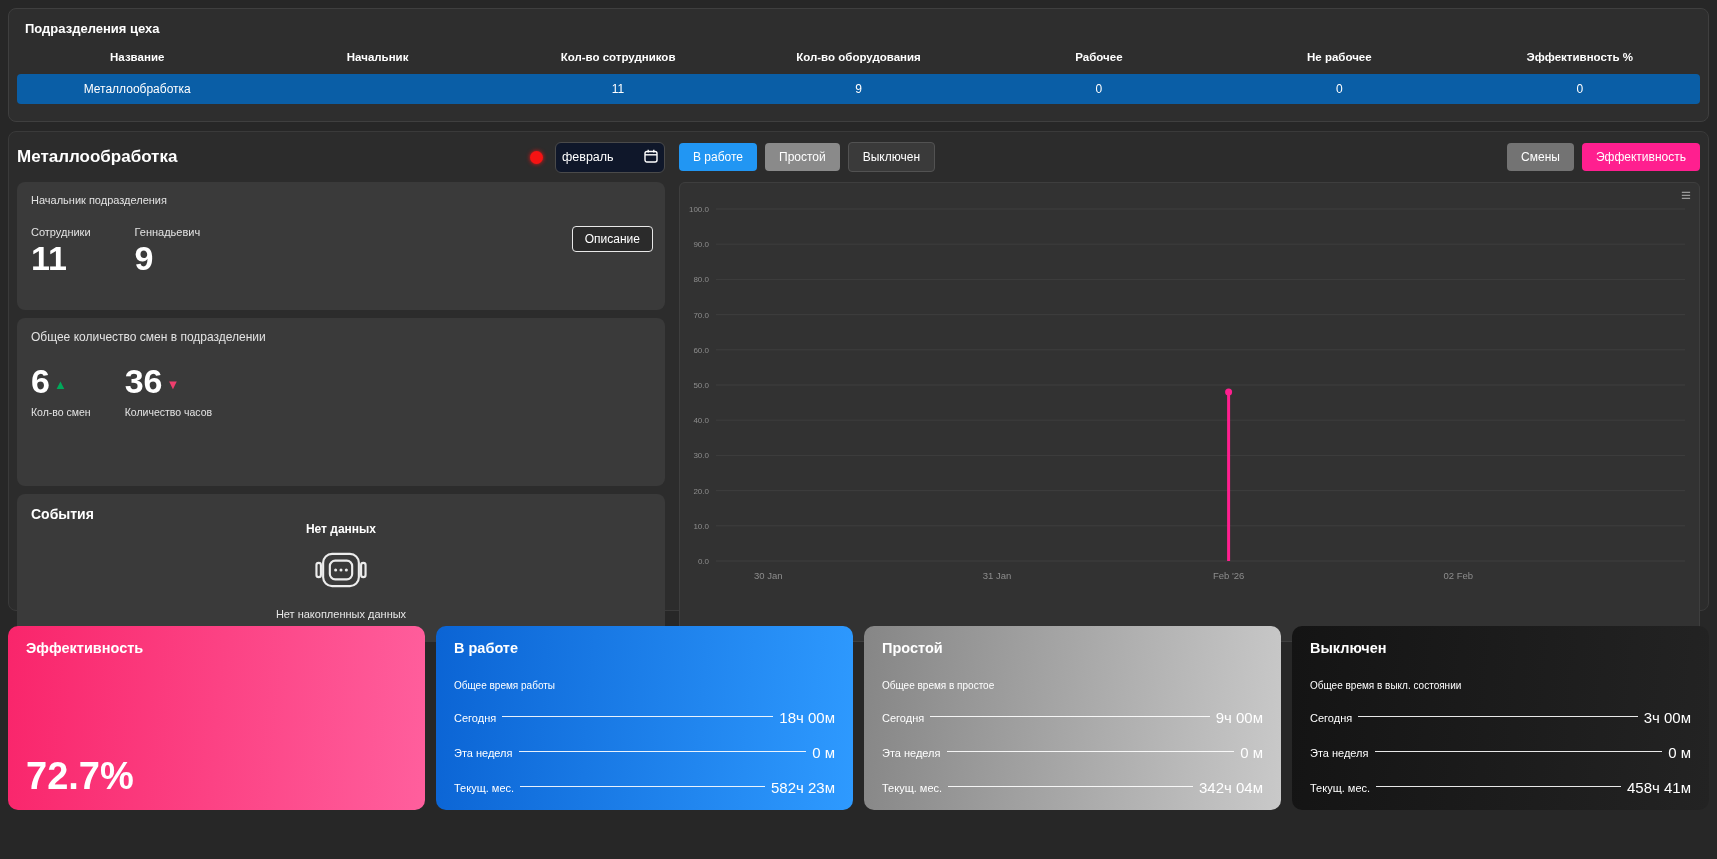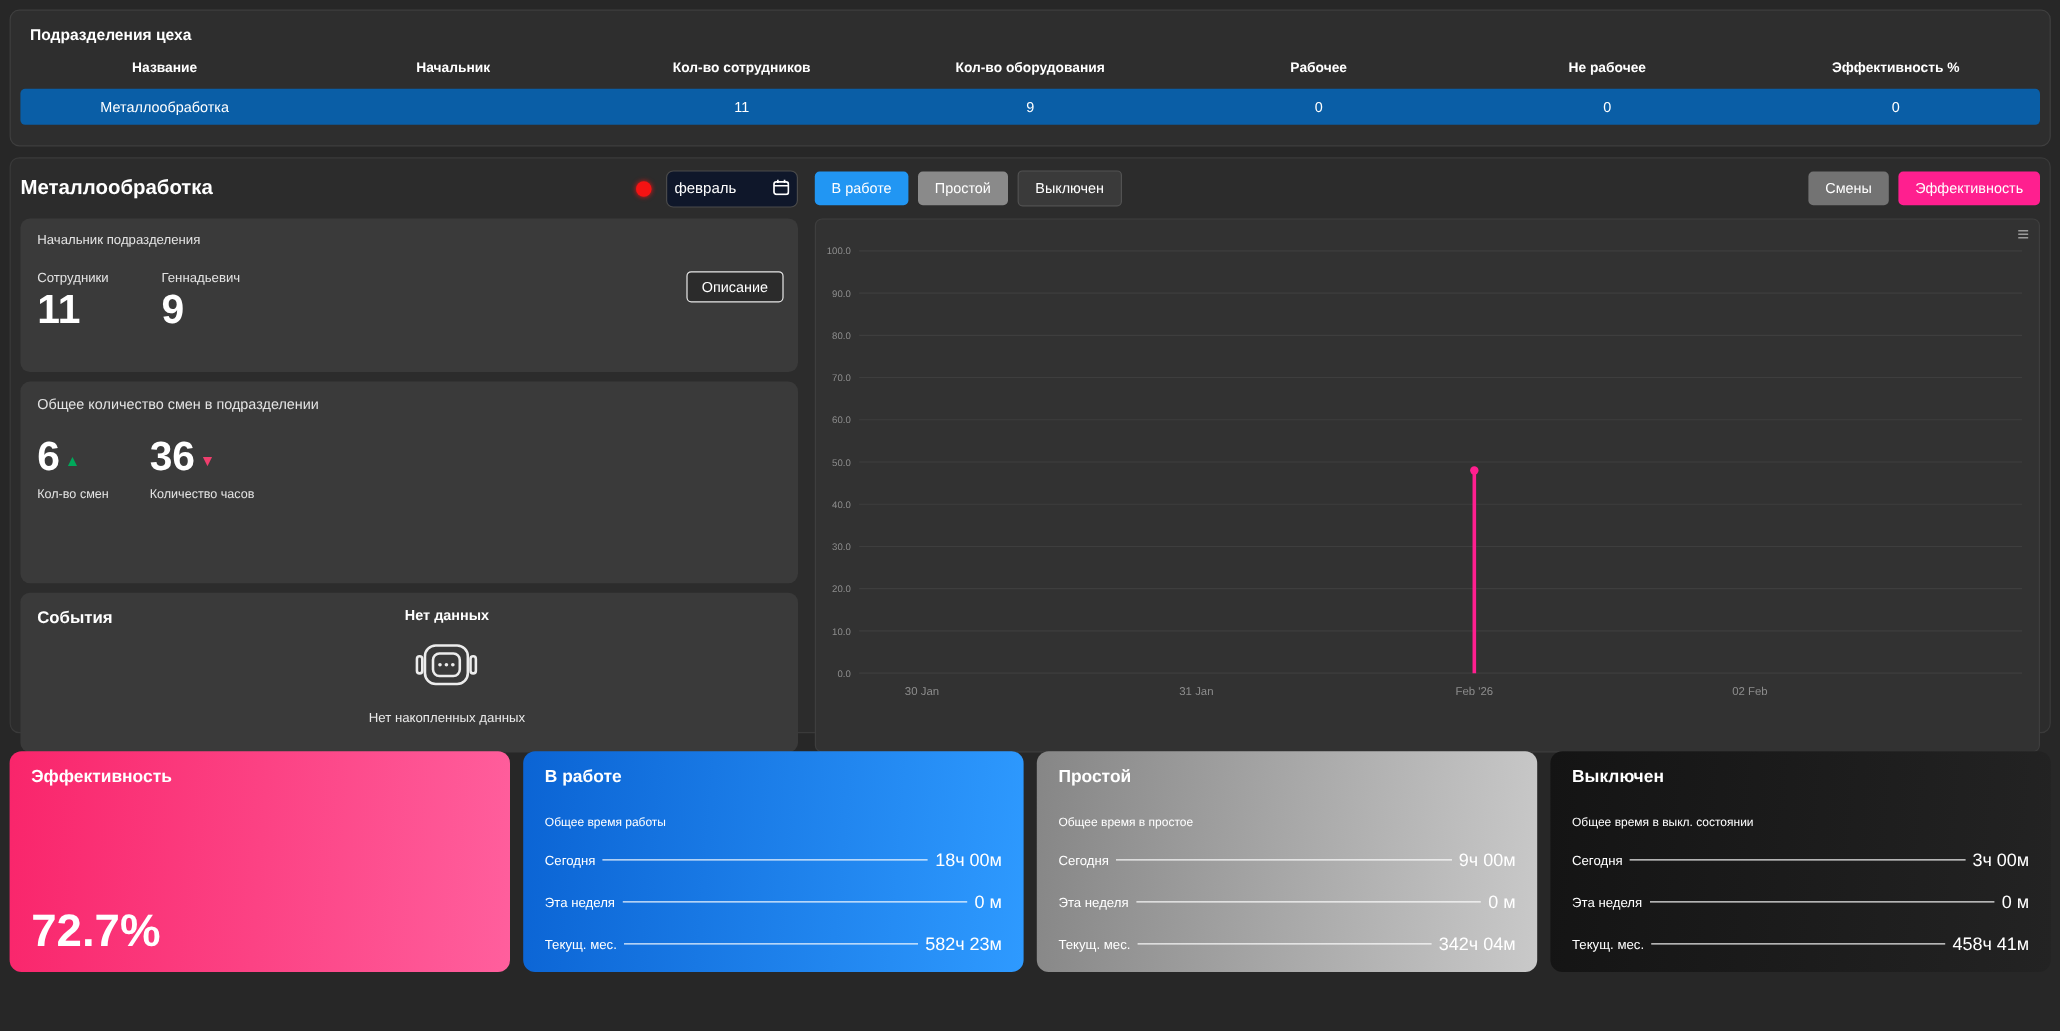--- a/index.html
+++ b/index.html
@@ -40,21 +40,21 @@
   .division-title{font-size:17px;font-weight:bold;flex:1}
   .live-dot{width:13px;height:13px;border-radius:50%;background:#f51313;box-shadow:0 0 4px #f51313}
   .month-select{
     display:flex;align-items:center;gap:10px;background:#0f172a;border:1px solid #4a4a4a;
     border-radius:6px;padding:6px 6px;font-size:12.5px;min-width:110px;cursor:pointer;
   }
   .month-select .lbl{flex:1}
   .card{background:#3a3a3a;border-radius:8px;padding:12px 14px;position:relative}
   .card-manager{height:128px}
   .card-shifts{height:168px}
-  .card-events{flex:1;display:flex;}
+  .card-events{flex:1;display:flex;flex-direction:column}
   .small-label{font-size:11px;color:#e3e3e3}
   .manager-name{font-size:13.5px;margin-top:6px}
   .desc-btn{
     position:absolute;top:12px;right:12px;background:#2b2b2b;border:1px solid #e8e8e8;
     color:#fff;border-radius:4px;padding:5px 12px;font-size:12px;cursor:pointer;margin-top:32px;
   }
   .stats-row{display:flex;gap:44px;margin-top:20px}
   .stat .small-label{font-size:11px}
   .stat .big-num{font-size:34px;font-weight:bold;line-height:1.1;margin-top:2px}
   .shift-stats{display:flex;gap:34px;margin-top:20px}

